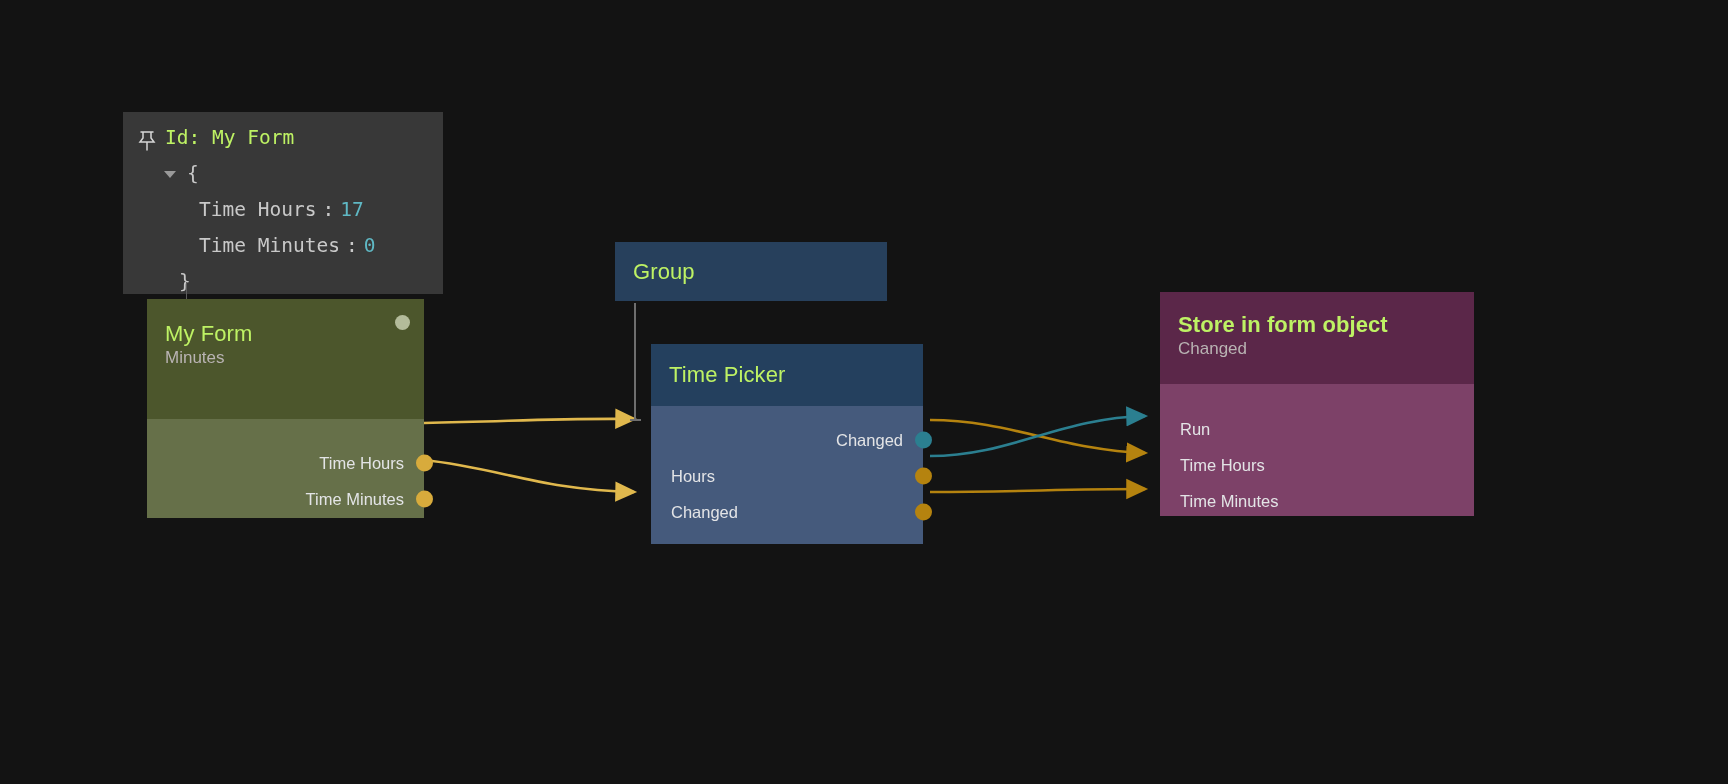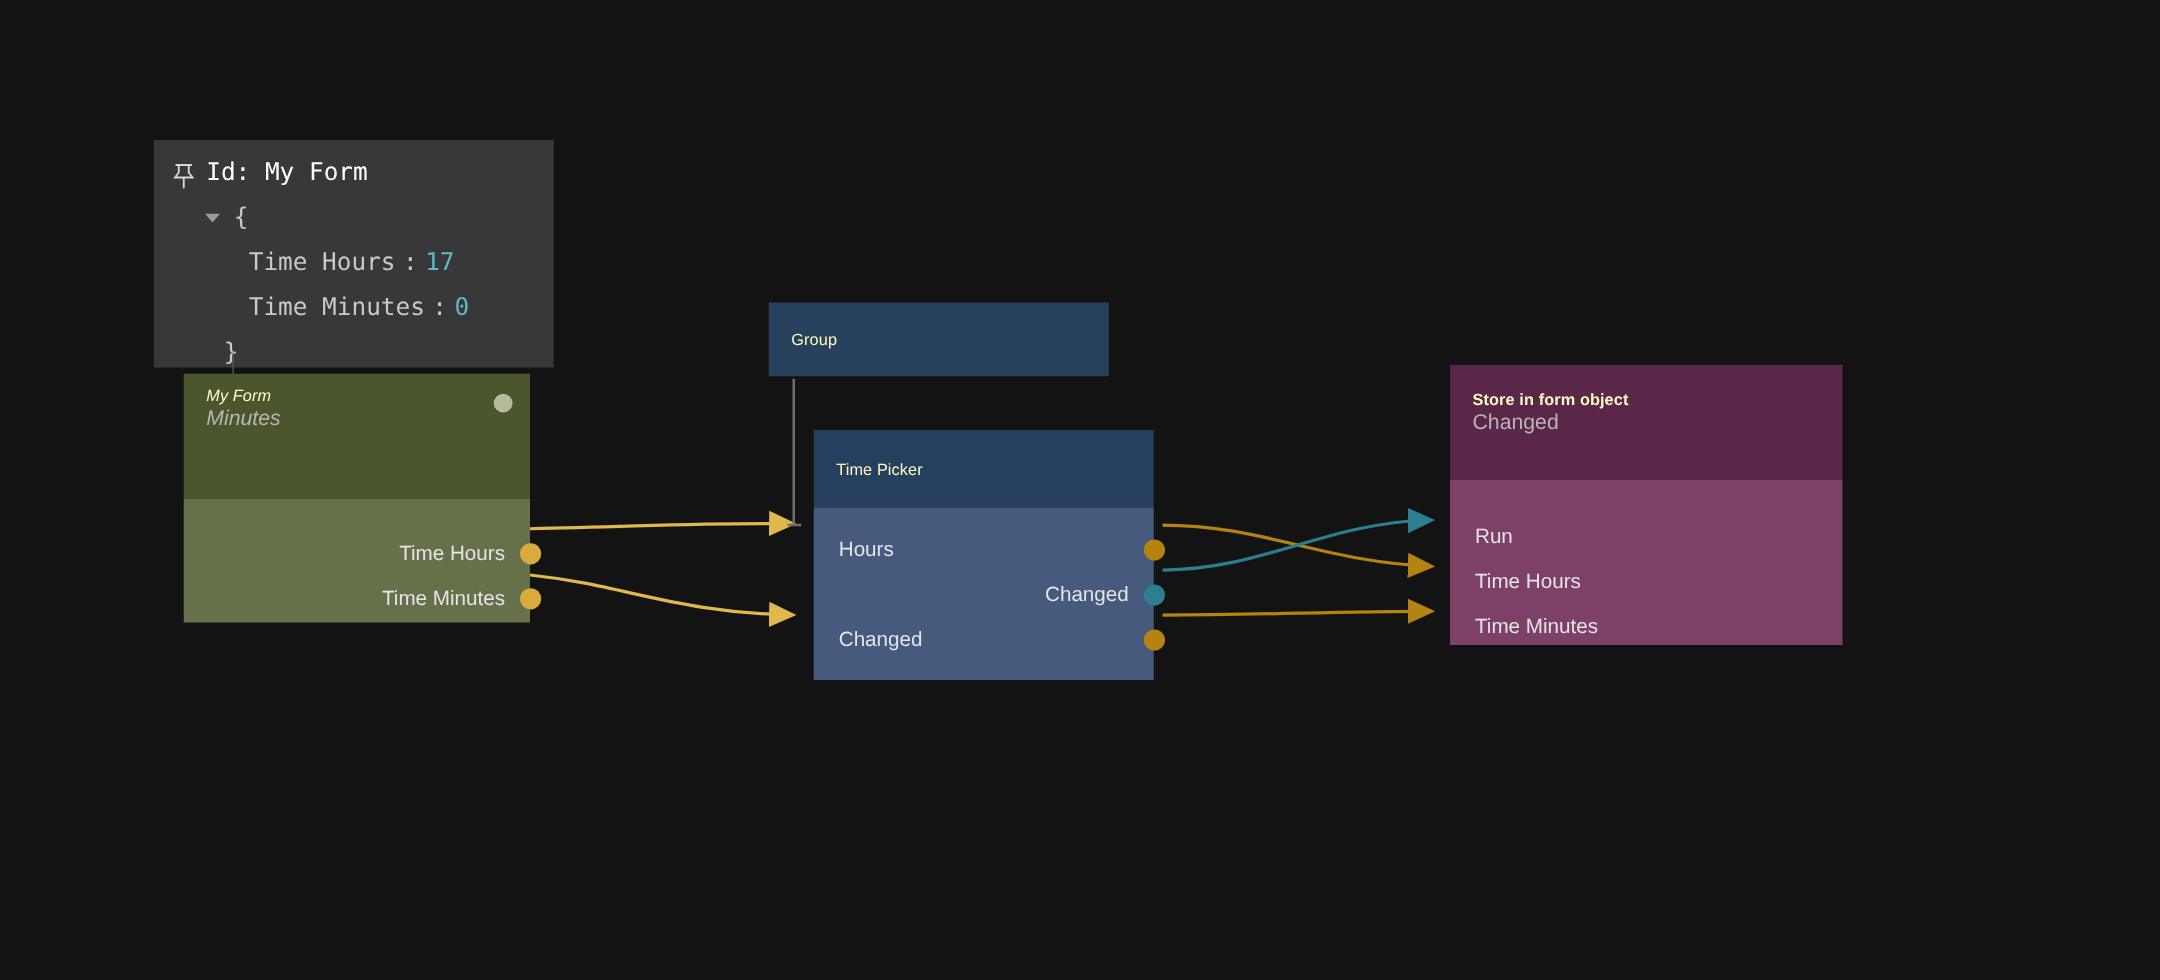--- a/index.html
+++ b/index.html
@@ -39,21 +39,21 @@
   }
   .inspect-row { display: flex; align-items: center; height: 36px; padding-left: 14px; }
   .pin-icon {
     width: 20px; height: 22px;
     margin-right: 8px;
     flex: 0 0 auto;
     display: inline-block;
     position: relative;
     top: 1px;
   }
-  .inspect-title { color: #ffffff; }
+  .inspect-title { color: #bef264; }
   .tree-toggle {
     width: 22px; height: 36px;
     display: inline-flex; align-items: center; justify-content: center;
     margin-left: 36px; margin-right: 6px;
     flex: 0 0 auto;
   }
   .tri-down {
     width: 0; height: 0;
     border-left: 6px solid transparent;
     border-right: 6px solid transparent;
@@ -77,22 +77,22 @@
   
   .node {
     position: absolute;
     overflow: visible;
   }
   .node-header {
     position: relative;
     padding: 14px 18px 14px 18px;
   }
   .node-title {
-    font-size: 13px;
-    color: #fef9c3;
+    font-size: 22px;
+    color: #bef264;
     letter-spacing: .1px;
   }
   .node-title.bold { font-weight: bold; }
   .node-subtitle {
     font-size: 17px;
     color: #b9b3b3;
     margin-top: 1px;
   }
   .node-body { position: relative; }
 
@@ -191,21 +191,21 @@
       <span class="kv-sep">:</span>
       <span class="kv-val">0</span>
     </div>
 
     <div class="close-row">
       <span class="brace">}</span>
     </div>
   </div>
 
   <div class="node" style="left:147px; top:299px; width:277px;">
-    <div class="node-header" style="background:#4c562c; height:100px; padding-top:10px;font-style:italic;">
+    <div class="node-header" style="background:#4c562c; height:120px; padding-top:22px;">
       <div class="node-title">My Form</div>
       <div class="node-subtitle">Minutes</div>
       <span class="status-dot"></span>
     </div>
     <div class="node-body" style="background:#667049; height:99px; padding-top:26px;">
       <div class="port-row out">
         <span>Time Hours</span>
         <span class="port-dot right" style="background:#d8ab3c;"></span>
       </div>
       <div class="port-row out">
@@ -223,28 +223,28 @@
 
   <div class="group-line" style="left:634px; top:303px; width:1.5px; height:117px;"></div>
   <div class="group-line" style="left:630px; top:419px; width:11px; height:1.5px;"></div>
 
   <div class="node" style="left:651px; top:324px; width:272px;">
     <div class="node-header" style="background:#24405e; height:62px; display:flex; align-items:center;margin-top:20px;">
       <div class="node-title">Time Picker</div>
     </div>
     <div class="node-body" style="background:#455a7c; height:138px; padding-top:16px;">
 
-      <div class="port-row in">
-        <span>Hours</span>
-        <span class="port-dot right" style="background:#b5830f;"></span>
-      </div>
-
       <div class="port-row out">
         <span>Changed</span>
         <span class="port-dot right" style="background:#2b7f90;"></span>
+      </div>
+
+      <div class="port-row in">
+        <span>Hours</span>
+        <span class="port-dot right" style="background:#b5830f;"></span>
       </div>
 
       <div class="port-row in">
         <span>Changed</span>
         <span class="port-dot right" style="background:#b5830f;"></span>
       </div>
     </div>
   </div>
 
   <div class="node" style="left:1160px; top:292px; width:314px;">

